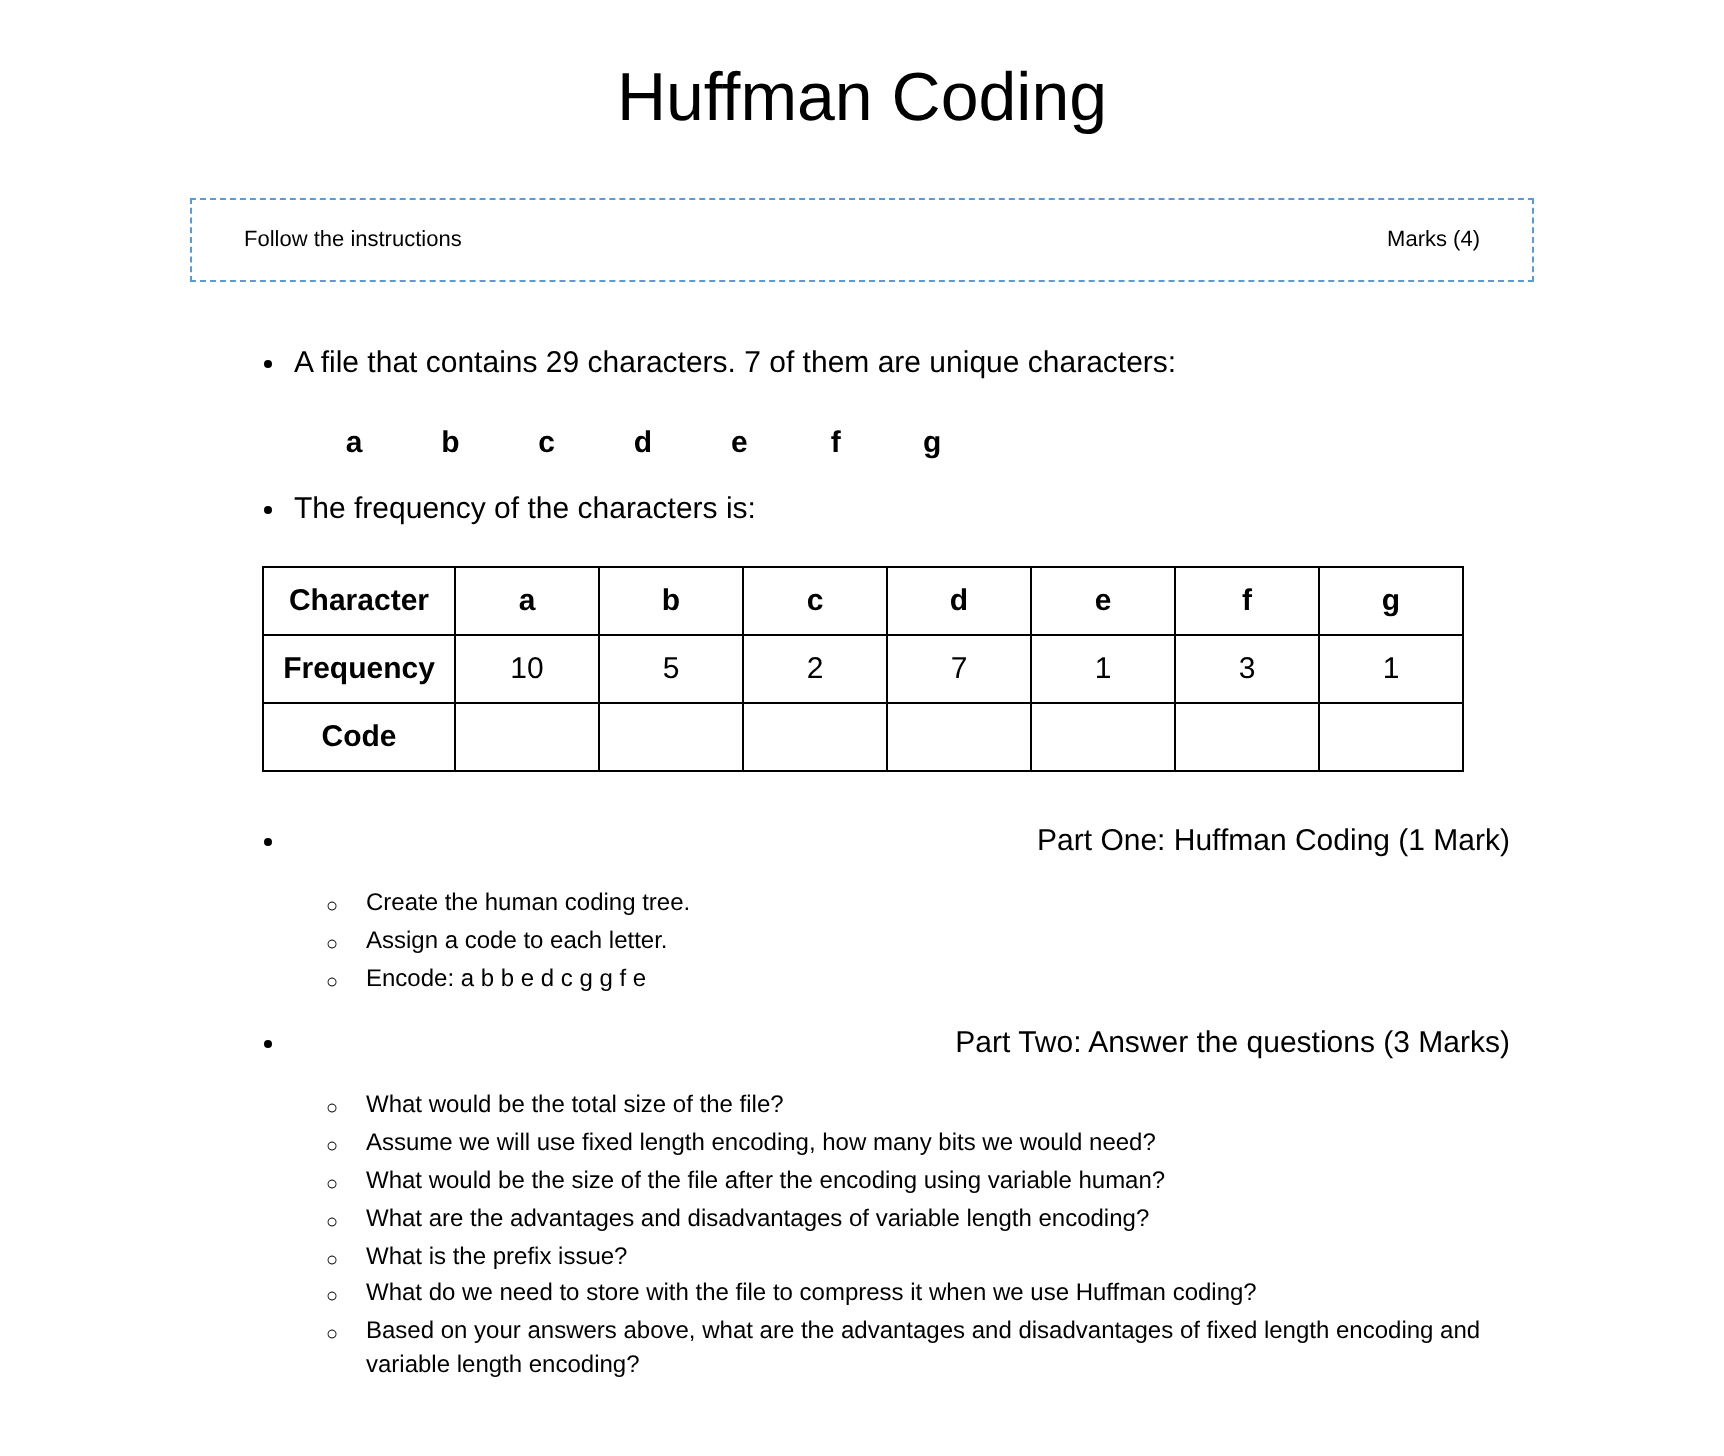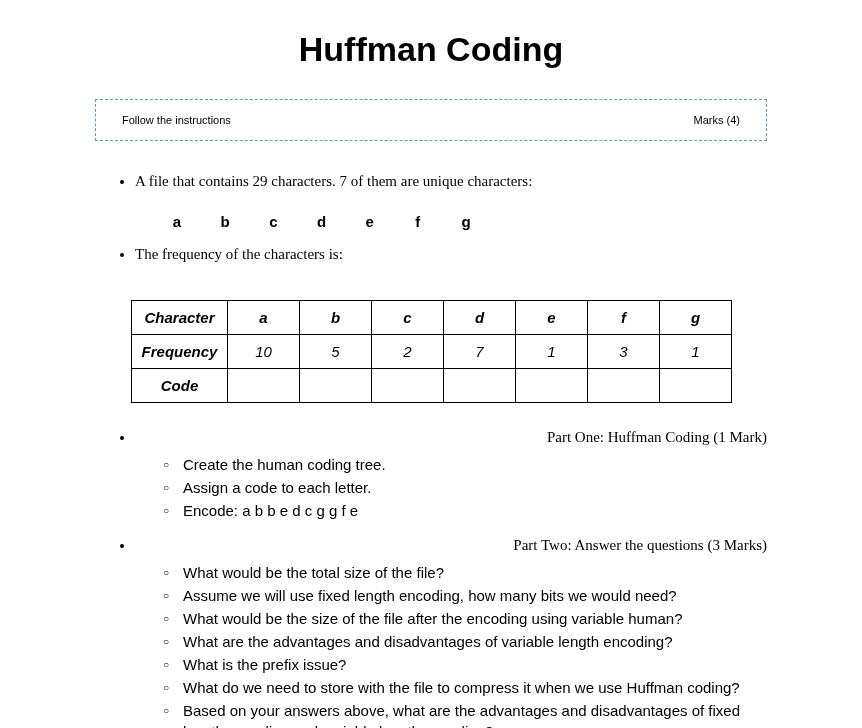--- a/index.html
+++ b/index.html
@@ -9,60 +9,58 @@
     font-family: Arial, Helvetica, sans-serif;
     background: #ffffff;
     color: #000;
     width: 862px;
   }
   .page {
     padding: 20px 95px 30px 95px;
   }
   h1.title {
     font-size: 34px;
-    font-weight: bold;
+    font-weight: normal;
     text-align: center;
     margin: 10px 0 30px 0;
   }
   .instruction-box {
     border: 1px dashed #5b9bd5;
     padding: 14px 26px;
     display: flex;
     justify-content: space-between;
     font-size: 11px;
     margin-bottom: 30px;
   }
   ul.main-list {
     list-style: disc;
     padding-left: 40px;
-    margin: 0;
-    font-family: Liberation Serif, serif;
+    margin: 12px;
   }
   ul.main-list > li {
     font-size: 15px;
     margin: 6px 0;
     line-height: 1.4;
   }
   .char-row {
     padding-left: 60px;
     font-size: 15px;
     letter-spacing: 0;
     margin: 21px 0 14px 0;
   }
   .char-row span {
     display: inline-block;
     width: 44px;
     text-align: center;
     font-weight: bold;
   }
   table.freq {
     border-collapse: collapse;
-    margin: 35px 0 24px 36px;
+    margin: 18px 0 24px 36px;
     font-size: 15px;
-    font-style: italic;
   }
   table.freq th, table.freq td {
     border: 1px solid #000;
     padding: 8px 0;
     text-align: center;
   }
   table.freq th {
     font-weight: bold;
   }
   table.freq .hdr-col {
@@ -72,21 +70,21 @@
   }
   table.freq .val-col {
     width: 72px;
   }
   ul.sub-list {
     list-style: none;
     padding-left: 28px;
     margin: 2px 0 14px 0;
   }
   ul.sub-list > li {
-    font-size: 15px;
+    font-size: 12px;
     line-height: 1.4;
     margin: 2px 0;
     position: relative;
     padding-left: 20px;
   }
   ul.sub-list > li::before {
     content: "○";
     position: absolute;
     left: 0;
     font-size: 10px;

